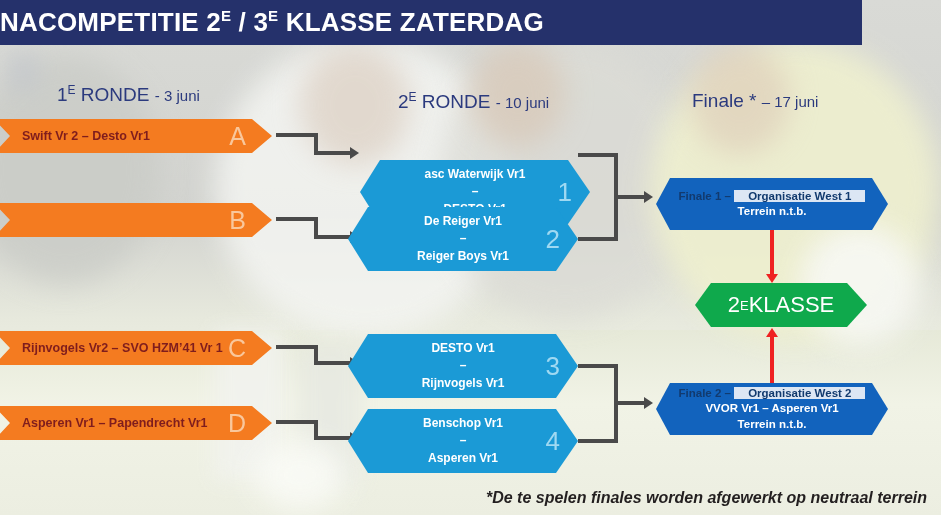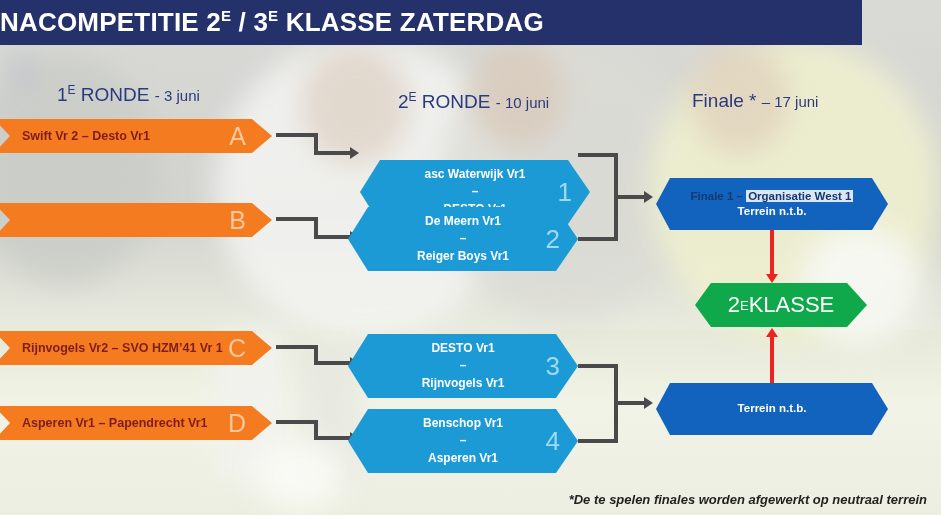--- a/index.html
+++ b/index.html
@@ -83,21 +83,21 @@
     width:232px;height:52px;
     clip-path:polygon(14px 0, calc(100% - 16px) 0, 100% 50%, calc(100% - 16px) 100%, 14px 100%, 0 50%);
     background:#1263bd;
   }
   .fin .m{
     position:absolute;left:12px;right:12px;top:0;bottom:0;
     display:flex;flex-direction:column;align-items:center;justify-content:center;
     color:#ffffff;font-size:11.5px;font-weight:bold;line-height:1.32;z-index:3;text-align:center;
   }
   .fin .hl1{color:#123a6e;}
-  .fin .hl2{background:#dce6f4;color:#123a6e;padding:0 2px;}
+  .fin .hl2{background:#dce6f4;color:#123a6e;padding:0 14px;}
 
   
   .klasse{
     position:absolute;width:172px;height:44px;
     clip-path:polygon(16px 0, calc(100% - 20px) 0, 100% 50%, calc(100% - 20px) 100%, 16px 100%, 0 50%);
     background:#0fa94c;
   }
   .klasse .m{
     position:absolute;inset:0;display:flex;align-items:center;justify-content:center;
     color:#ffffff;font-size:22px;font-weight:normal;z-index:3;
@@ -110,21 +110,21 @@
   .arrowR{position:absolute;width:0;height:0;
     border-top:6px solid transparent;border-bottom:6px solid transparent;border-left:9px solid #4a4a4a;}
   .arrowDownRed{position:absolute;width:0;height:0;
     border-left:6px solid transparent;border-right:6px solid transparent;border-top:9px solid #ef2222;}
   .arrowUpRed{position:absolute;width:0;height:0;
     border-left:6px solid transparent;border-right:6px solid transparent;border-bottom:9px solid #ef2222;}
 
   
   #footnote{
     position:absolute;right:14px;bottom:8px;color:#231f20;
-    font-size:13px;font-style:italic;font-weight:bold;white-space:nowrap;
+    font-size:16px;font-style:italic;font-weight:bold;white-space:nowrap;
     font-family:"Liberation Sans", sans-serif;
   }
 </style>
 </head>
 <body>
 
 <div id="stage">
 
   <div id="photo">
     <div class="lyr pbase"></div>
@@ -198,21 +198,21 @@
   <div class="chev r2" style="left:360px;top:123px;margin-top:37px;">
     <div class="m">
       <span>asc Waterwijk Vr1</span>
       <span>–</span>
       <span>DESTO Vr1</span>
     </div>
     <span class="num">1</span>
   </div>
   <div class="chev r2" style="left:348px;top:207px;">
     <div class="m">
-      <span>De Meern Vr1</span>
+      <span>De Reiger Vr1</span>
       <span>–</span>
       <span>Reiger Boys Vr1</span>
     </div>
     <span class="num">2</span>
   </div>
   <div class="chev r2" style="left:348px;top:334px;">
     <div class="m">
       <span>DESTO Vr1</span>
       <span>–</span>
       <span>Rijnvogels Vr1</span>
@@ -243,20 +243,24 @@
   <div class="chev fin" style="left:656px;top:178px;">
     <div class="m">
       <div>
         <span class="hl1">Finale 1 – </span><span class="hl2">Organisatie West 1</span>
       </div>
       <div>Terrein n.t.b.</div>
     </div>
   </div>
   <div class="chev fin" style="left:656px;top:383px;">
     <div class="m">
+      <div>
+        <span class="hl1">Finale 2 – </span><span class="hl2">Organisatie West 2</span>
+      </div>
+      <div>VVOR Vr1 – Asperen Vr1</div>
       <div>Terrein n.t.b.</div>
     </div>
   </div>
 
   <div class="redl" style="left:770px;top:230px;width:4px;height:46px;"></div>
   <div class="arrowDownRed" style="left:766px;top:274px;"></div>
   <div class="redl" style="left:770px;top:336px;width:4px;height:47px;"></div>
   <div class="arrowUpRed" style="left:766px;top:328px;"></div>
 
   <div class="klasse" style="left:695px;top:283px;">

